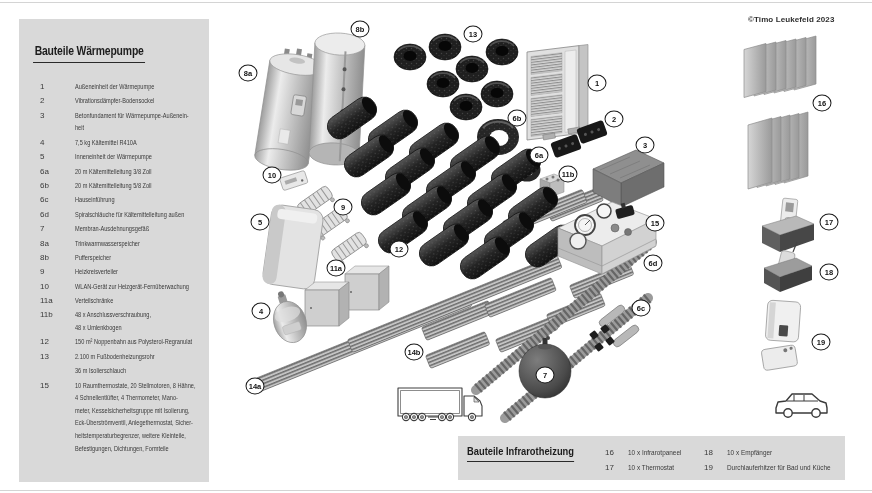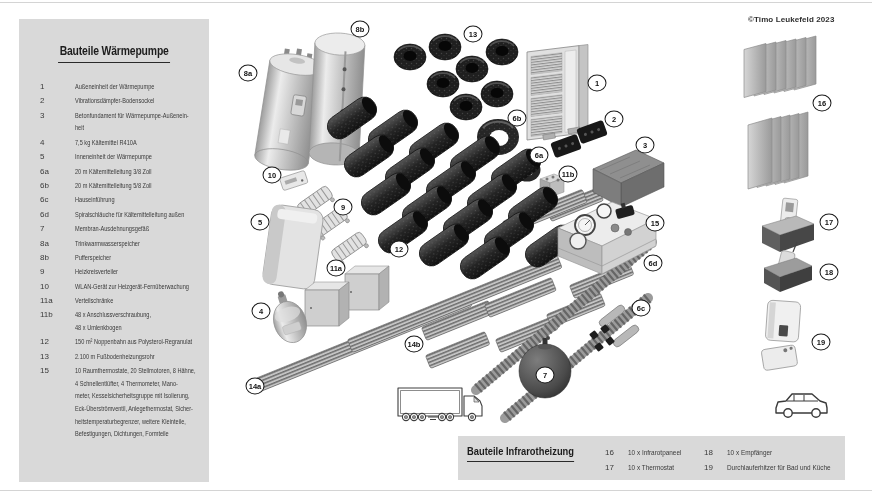--- a/index.html
+++ b/index.html
@@ -1,21 +1,21 @@
 <!DOCTYPE html>
 <html><head>
 <meta charset="utf-8">
 <style>
   html,body{margin:0;padding:0;background:#fff;}
   .stage{position:relative;width:872px;height:493px;background:#ffffff;overflow:hidden;
          font-family:"Liberation Sans",sans-serif;color:#333;}
   .hairline{position:absolute;left:0;width:872px;height:1px;background:#d4d4d4;}
   
   .sidebar{position:absolute;left:19px;top:19px;width:190px;height:463px;background:#d9d9d9;}
-  .sidebar h1{margin:0;position:absolute;top:24px;left:0;width:100%;text-align:center;
+  .sidebar h1{margin:0;position:absolute;top:24px;left:0;width:100%;
               font-size:13px;font-weight:bold;color:#1c1c1c;letter-spacing:-.2px;}
   .sidebar h1 span{display:inline-block;transform:scaleX(.8);transform-origin:50% 0;
               border-bottom:1px solid #2a2a2a;padding:0 2px 4px 2px;white-space:nowrap;}
   .rows{position:absolute;top:62px;left:21px;}
   .row{display:flex;margin-bottom:1.8px;}
   .num{flex:none;width:35px;font-size:8px;line-height:12.6px;color:#3a3a3a;}
   .txt{flex:none;display:inline-block;width:195px;font-size:8px;line-height:12.6px;
        color:#3a3a3a;white-space:pre-line;transform:scaleX(.7);transform-origin:0 0;}
   
   .strip{position:absolute;left:458px;top:436px;width:387px;height:44px;background:#d9d9d9;}
@@ -495,20 +495,24 @@
           <span class="num">12</span>
           <span class="txt">150 m² Noppenbahn aus Polysterol-Regranulat</span>
         </div>
 
         <div class="row">
           <span class="num">13</span>
           <span class="txt">2.100 m Fußbodenheizungsrohr</span>
         </div>
 
 
+        <div class="row">
+          <span class="num"></span>
+          <span class="txt">36 m Isolierschlauch</span>
+        </div>
 
         <div class="row">
           <span class="num">15</span>
           <span class="txt">10 Raumthermostate, 20 Stellmotoren, 8 Hähne,
 4 Schnellentlüfter, 4 Thermometer, Mano-
 meter, Kesselsicherheitsgruppe mit Isolierung,
 Eck-Überströmventil, Anlegethermostat, Sicher-
 heitstemperaturbegrenzer, weitere Kleinteile,
 Befestigungen, Dichtungen, Formteile</span>
         </div>
@@ -608,21 +612,21 @@
       </div>
 
       <div class="callout" style="left: 261px; top: 311px;">
         <span>4</span>
       </div>
 
       <div class="callout" style="left: 255px; top: 386px;">
         <span>14a</span>
       </div>
 
-      <div class="callout" style="left: 414px; top: 344px;">
+      <div class="callout" style="left: 414px; top: 352px;">
         <span>14b</span>
       </div>
 
       <div class="callout" style="left: 545px; top: 375px;">
         <span>7</span>
       </div>
 
       <div class="callout" style="left: 822px; top: 103px;">
         <span>16</span>
       </div>

